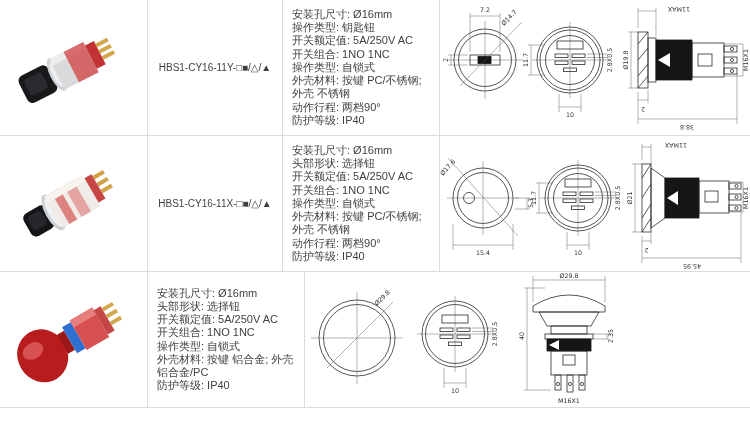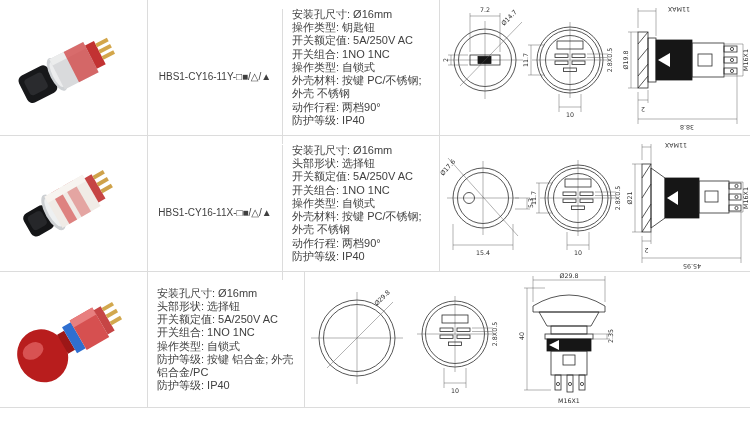--- a/index.html
+++ b/index.html
@@ -1,21 +1,21 @@
 <!DOCTYPE html>
 <html><head>
 <meta charset="utf-8">
 <style>
   html,body{margin:0;padding:0;background:#fff;}
   .page{width:750px;height:430px;background:#ffffff;font-family:"Liberation Sans",sans-serif;overflow:hidden;position:relative;}
   .row{display:flex;height:135px;border-bottom:1px solid #dcdcdc;}
   .cell{box-sizing:border-box;border-right:1px solid #dcdcdc;height:100%;}
   .photo-cell{width:148px;display:flex;align-items:center;justify-content:center;}
   .model-cell{width:135px;display:flex;align-items:center;justify-content:center;
-    font-size:10px;color:#3f3f3f;text-align:center;padding:0 3px;letter-spacing:0;margin-top:9px;}
+    font-size:10px;color:#3f3f3f;text-align:center;padding:0 3px;letter-spacing:0;}
   .specs-cell{width:157px;display:flex;align-items:center;}
   .specs-inner{padding:2px 4px 2px 9px;font-size:11px;line-height:13.2px;color:#3f3f3f;}
   .draw-cell{flex:1;border-right:none;position:relative;}
   svg.draw{display:block;width:310px;height:135px;}
   .draw line,.draw circle,.draw rect,.draw path,.draw polygon,.draw polyline{stroke:#2b2b2b;stroke-width:.8;fill:none;}
   .draw .dl{stroke:#555;stroke-width:.45;}
   .draw .fill-dark{fill:#161616;stroke:#161616;}
   .draw .fill-wht{fill:#ffffff;stroke:none;}
   .draw text{font-family:"DejaVu Sans",sans-serif;font-size:6.3px;fill:#303030;stroke:none;}
   svg.photo{display:block;}
@@ -282,21 +282,21 @@
         </g>
       </svg>
     </div>
     <div class="cell specs-cell">
       <div class="specs-inner">
         <div>安装孔尺寸: Ø16mm</div>
         <div>头部形状: 选择钮</div>
         <div>开关额定值: 5A/250V AC</div>
         <div>开关组合: 1NO 1NC</div>
         <div>操作类型: 自锁式</div>
-        <div>防护等级: 按键 铝合金; 外壳 铝合金/PC</div>
+        <div>外壳材料: 按键 铝合金; 外壳 铝合金/PC</div>
         <div>防护等级: IP40</div>
       </div>
     </div>
     <div class="cell draw-cell">
       <svg class="draw" viewBox="0 0 310 135">
 
         <g>
           <circle cx="52" cy="66" r="38"></circle>
             <circle cx="52" cy="66" r="33.5"></circle>
           <line class="dl" x1="6" y1="66" x2="98" y2="66"></line>

